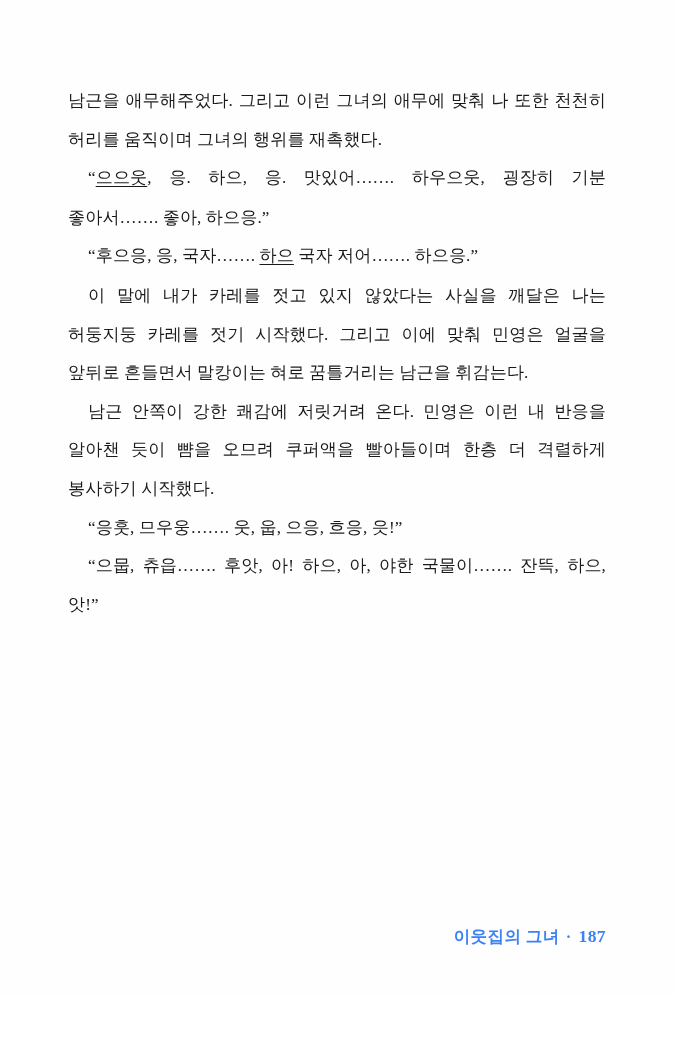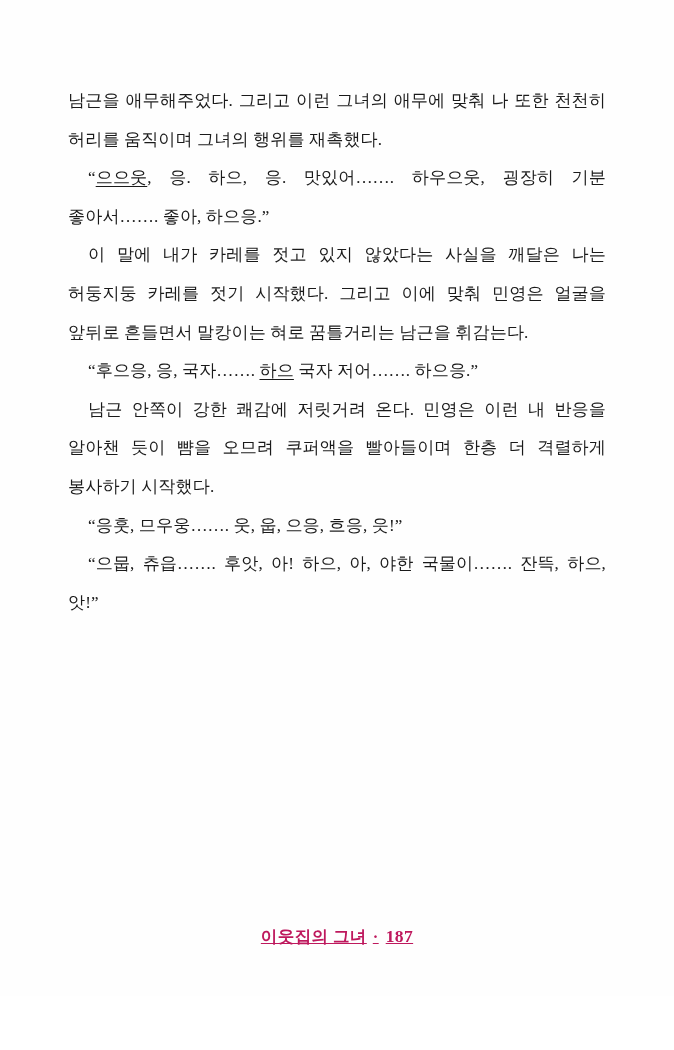--- a/index.html
+++ b/index.html
@@ -37,32 +37,32 @@
   .para.indent {
     text-indent: 20px;
   }
   .para.quote {
     text-indent: 20px;
   }
   .underline {
     text-decoration: underline;
     text-underline-offset: 3px;
     text-decoration-thickness: 1px;
+    font-family: Liberation Mono, monospace;
   }
   .footer {
     position: absolute;
     left: 68px;
     right: 68px;
     bottom: 48px;
-    text-align: center;
+    text-align: right;
     font-size: 16.5px;
     font-weight: bold;
     letter-spacing: 0.4px;
-    color: #be185d;
-    text-decoration: underline;
+    color: #3b82f6;
   }
   .footer .sep {
     margin: 0 7px 0 6px;
     font-weight: bold;
   }
   .footer .pagenum {
     font-size: 17.5px;
     font-weight: bold;
   }
 </style>
@@ -73,25 +73,25 @@
 
   <div class="body-text">
 
     <p class="para">남근을 애무해주었다. 그리고 이런 그녀의 애무에 맞춰 나 또한 천천히 허리를 움직이며 그녀의 행위를 재촉했다.</p>
 
     <p class="para quote">
       <span>“</span><span class="underline">으으웃</span><span>, 응. 하으, 응. 맛있어……. 하우으웃, 굉장히 기분 좋아서……. 좋아, 하으응.”</span>
     </p>
 
 
-    <p class="para indent">이 말에 내가 카레를 젓고 있지 않았다는 사실을 깨달은 나는 허둥지둥 카레를 젓기 시작했다. 그리고 이에 맞춰 민영은 얼굴을 앞뒤로 흔들면서 말캉이는 혀로 꿈틀거리는 남근을 휘감는다.</p>
-
     <p class="para quote">
       <span>“후으응, 응, 국자……. </span><span class="underline">하으</span><span> 국자 저어……. 하으응.”</span>
     </p>
+
+    <p class="para indent">이 말에 내가 카레를 젓고 있지 않았다는 사실을 깨달은 나는 허둥지둥 카레를 젓기 시작했다. 그리고 이에 맞춰 민영은 얼굴을 앞뒤로 흔들면서 말캉이는 혀로 꿈틀거리는 남근을 휘감는다.</p>
 
     <p class="para indent">남근 안쪽이 강한 쾌감에 저릿거려 온다. 민영은 이런 내 반응을 알아챈 듯이 뺨을 오므려 쿠퍼액을 빨아들이며 한층 더 격렬하게 봉사하기 시작했다.</p>
 
     <p class="para quote">“응훗, 므우웅……. 웃, 웁, 으응, 흐응, 읏!”</p>
 
     <p class="para quote">“으뭅, 츄읍……. 후앗, 아! 하으, 아, 야한 국물이……. 잔뜩, 하으, 앗!”</p>
 
 
 
 

